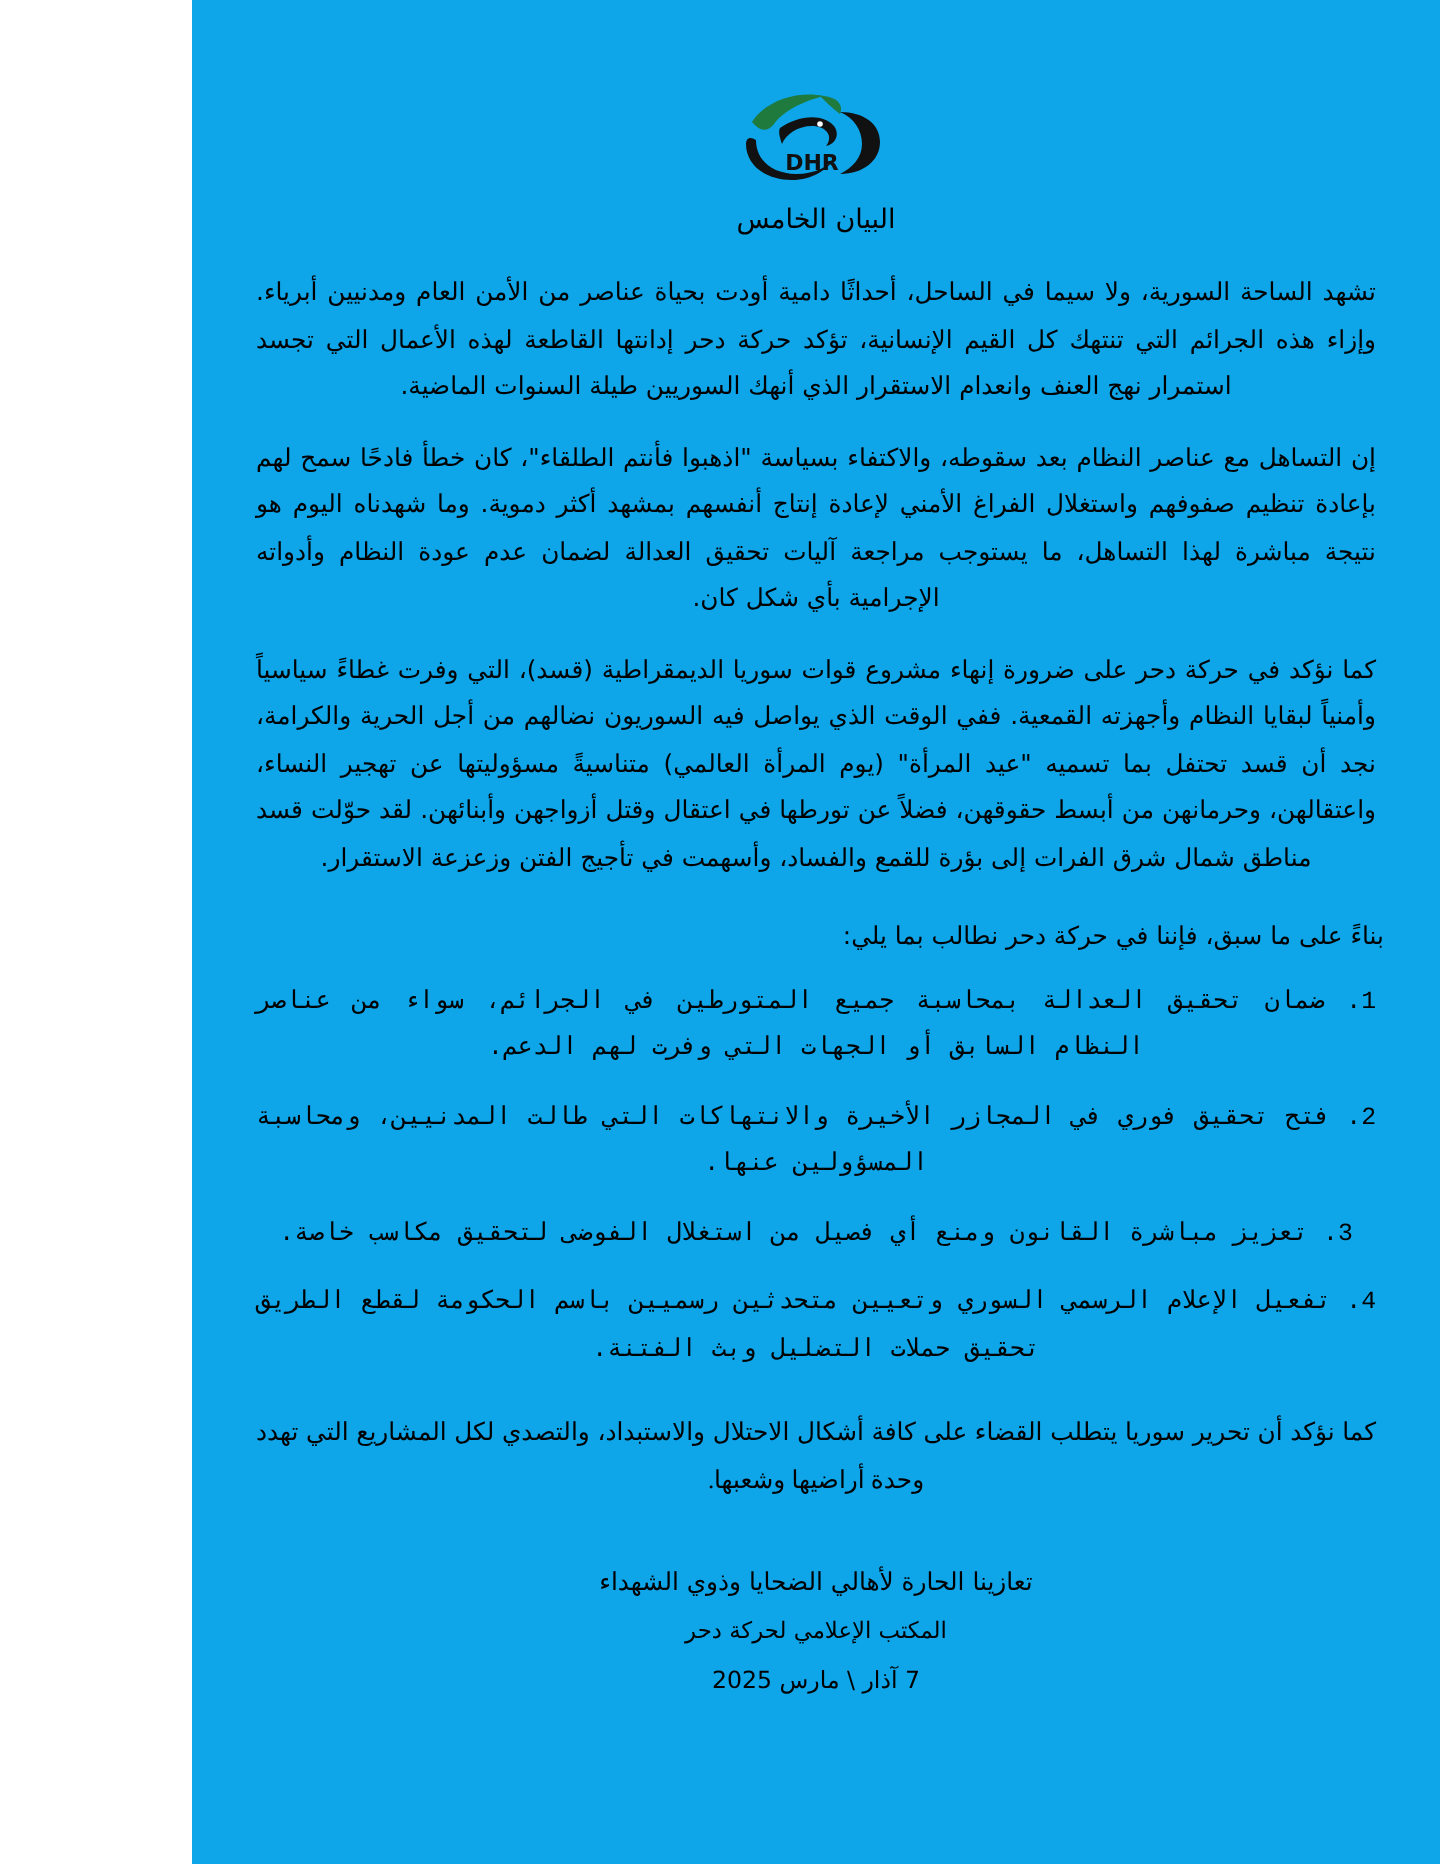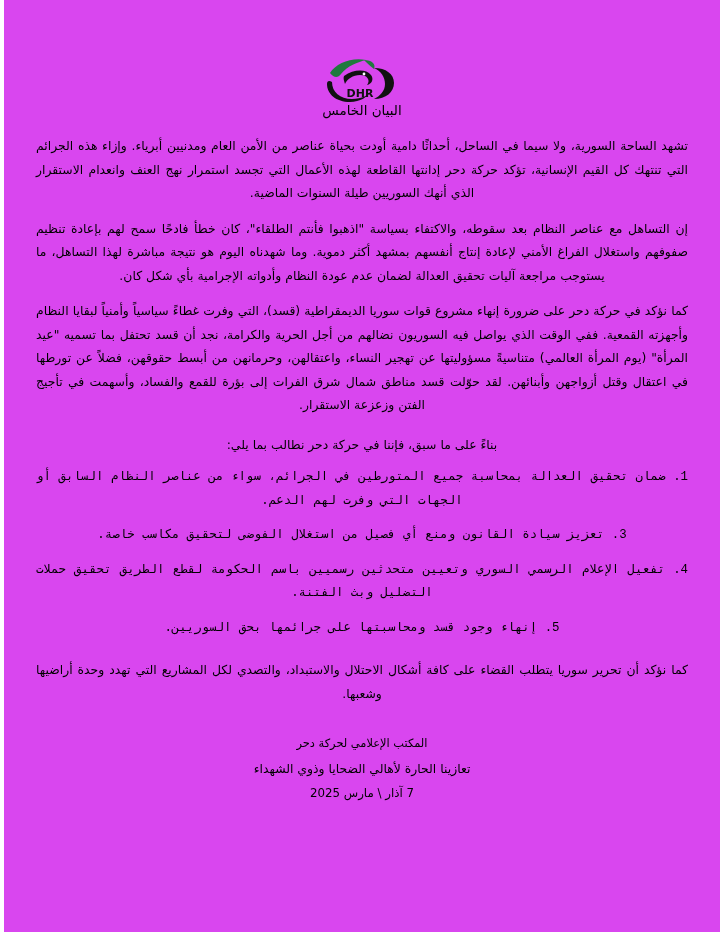--- a/index.html
+++ b/index.html
@@ -9,26 +9,26 @@
     background: #ffffff;
   }
   body {
     width: 720px;
     height: 932px;
     overflow: hidden;
     font-family: "DejaVu Sans", "Liberation Sans", sans-serif;
     color: #000000;
   }
   .page {
-    width: 716px;
+    width: 624px;
     height: 932px;
     box-sizing: border-box;
-    padding: 16px 28px;
+    padding: 4px 28px;
     position: relative;
-    background: #d946ef;
+    background: #0ea5e9;
   }
 
   
   .logo-wrap {
     width: 100%;
     display: flex;
     justify-content: center;
     align-items: flex-start;
     padding-top: 38px;
     height: 78px;
@@ -39,21 +39,21 @@
     height: 58px;
     position: relative;
   }
   .logo svg { display: block; }
 
   
   .doc-title {
     text-align: center;
     font-size: 13.5px;
     line-height: 20px;
-    margin-top: 6px;
+    margin-top: 18px;
     margin-bottom: 14px;
     font-weight: normal;
     letter-spacing: 0;
   }
 
   
   .body-block {
     direction: rtl;
   }
   p.para {
@@ -61,21 +61,21 @@
     text-align-last: center;
     font-size: 12.4px;
     line-height: 23.5px;
     margin: 0 0 12px 0;
     padding: 0 4px;
     text-justify: inter-word;
   }
   p.para:last-child { margin-bottom: 0; }
 
   .lead-in {
-    text-align: center;
+    text-align: right;
     font-size: 12.4px;
     line-height: 23.5px;
     margin: 16px 0 10px 0;
   }
 
   
   ol.demands {
     list-style: none;
     margin: 0;
     padding: 0;
@@ -91,20 +91,21 @@
   }
   .num { unicode-bidi: isolate; }
 
   .closing {
     text-align: justify;
     text-align-last: center;
     font-size: 12.4px;
     line-height: 23.5px;
     margin: 18px 0 0 0;
     padding: 0 4px;
+    font-family: Liberation Serif, serif;
   }
 
   
   .signature {
     margin-top: 26px;
     text-align: center;
     direction: rtl;
   }
   .sig-line {
     font-size: 12.4px;
@@ -146,35 +147,35 @@
     <p class="para">كما نؤكد في حركة دحر على ضرورة إنهاء مشروع قوات سوريا الديمقراطية (قسد)، التي وفرت غطاءً سياسياً وأمنياً لبقايا النظام وأجهزته القمعية. ففي الوقت الذي يواصل فيه السوريون نضالهم من أجل الحرية والكرامة، نجد أن قسد تحتفل بما تسميه "عيد المرأة" (يوم المرأة العالمي) متناسيةً مسؤوليتها عن تهجير النساء، واعتقالهن، وحرمانهن من أبسط حقوقهن، فضلاً عن تورطها في اعتقال وقتل أزواجهن وأبنائهن. لقد حوّلت قسد مناطق شمال شرق الفرات إلى بؤرة للقمع والفساد، وأسهمت في تأجيج الفتن وزعزعة الاستقرار.</p>
 
     <div class="lead-in">بناءً على ما سبق، فإننا في حركة دحر نطالب بما يلي:</div>
 
     <ol class="demands">
       <li>
         <span class="num">1.</span>
         <span>ضمان تحقيق العدالة بمحاسبة جميع المتورطين في الجرائم، سواء من عناصر النظام السابق أو الجهات التي وفرت لهم الدعم.</span>
       </li>
       <li>
+        <span class="num">2.</span>
+        <span>فتح تحقيق فوري في المجازر الأخيرة والانتهاكات التي طالت المدنيين، ومحاسبة المسؤولين عنها.</span>
+      </li>
+      <li>
         <span class="num">3.</span>
-        <span>تعزيز سيادة القانون ومنع أي فصيل من استغلال الفوضى لتحقيق مكاسب خاصة.</span>
+        <span>تعزيز مباشرة القانون ومنع أي فصيل من استغلال الفوضى لتحقيق مكاسب خاصة.</span>
       </li>
       <li>
         <span class="num">4.</span>
         <span>تفعيل الإعلام الرسمي السوري وتعيين متحدثين رسميين باسم الحكومة لقطع الطريق تحقيق حملات التضليل وبث الفتنة.</span>
-      </li>
-      <li>
-        <span class="num">5.</span>
-        <span>إنهاء وجود قسد ومحاسبتها على جرائمها بحق السوريين.</span>
       </li>
     </ol>
 
     <p class="closing">كما نؤكد أن تحرير سوريا يتطلب القضاء على كافة أشكال الاحتلال والاستبداد، والتصدي لكل المشاريع التي تهدد وحدة أراضيها وشعبها.</p>
   </div>
 
   <div class="signature">
+    <p class="sig-line">تعازينا الحارة لأهالي الضحايا وذوي الشهداء</p>
     <p class="sig-line sig-org">المكتب الإعلامي لحركة دحر</p>
-    <p class="sig-line">تعازينا الحارة لأهالي الضحايا وذوي الشهداء</p>
     <p class="sig-line sig-date">7 آذار \ مارس 2025</p>
   </div>
 
 </div>
 
 </body></html>

